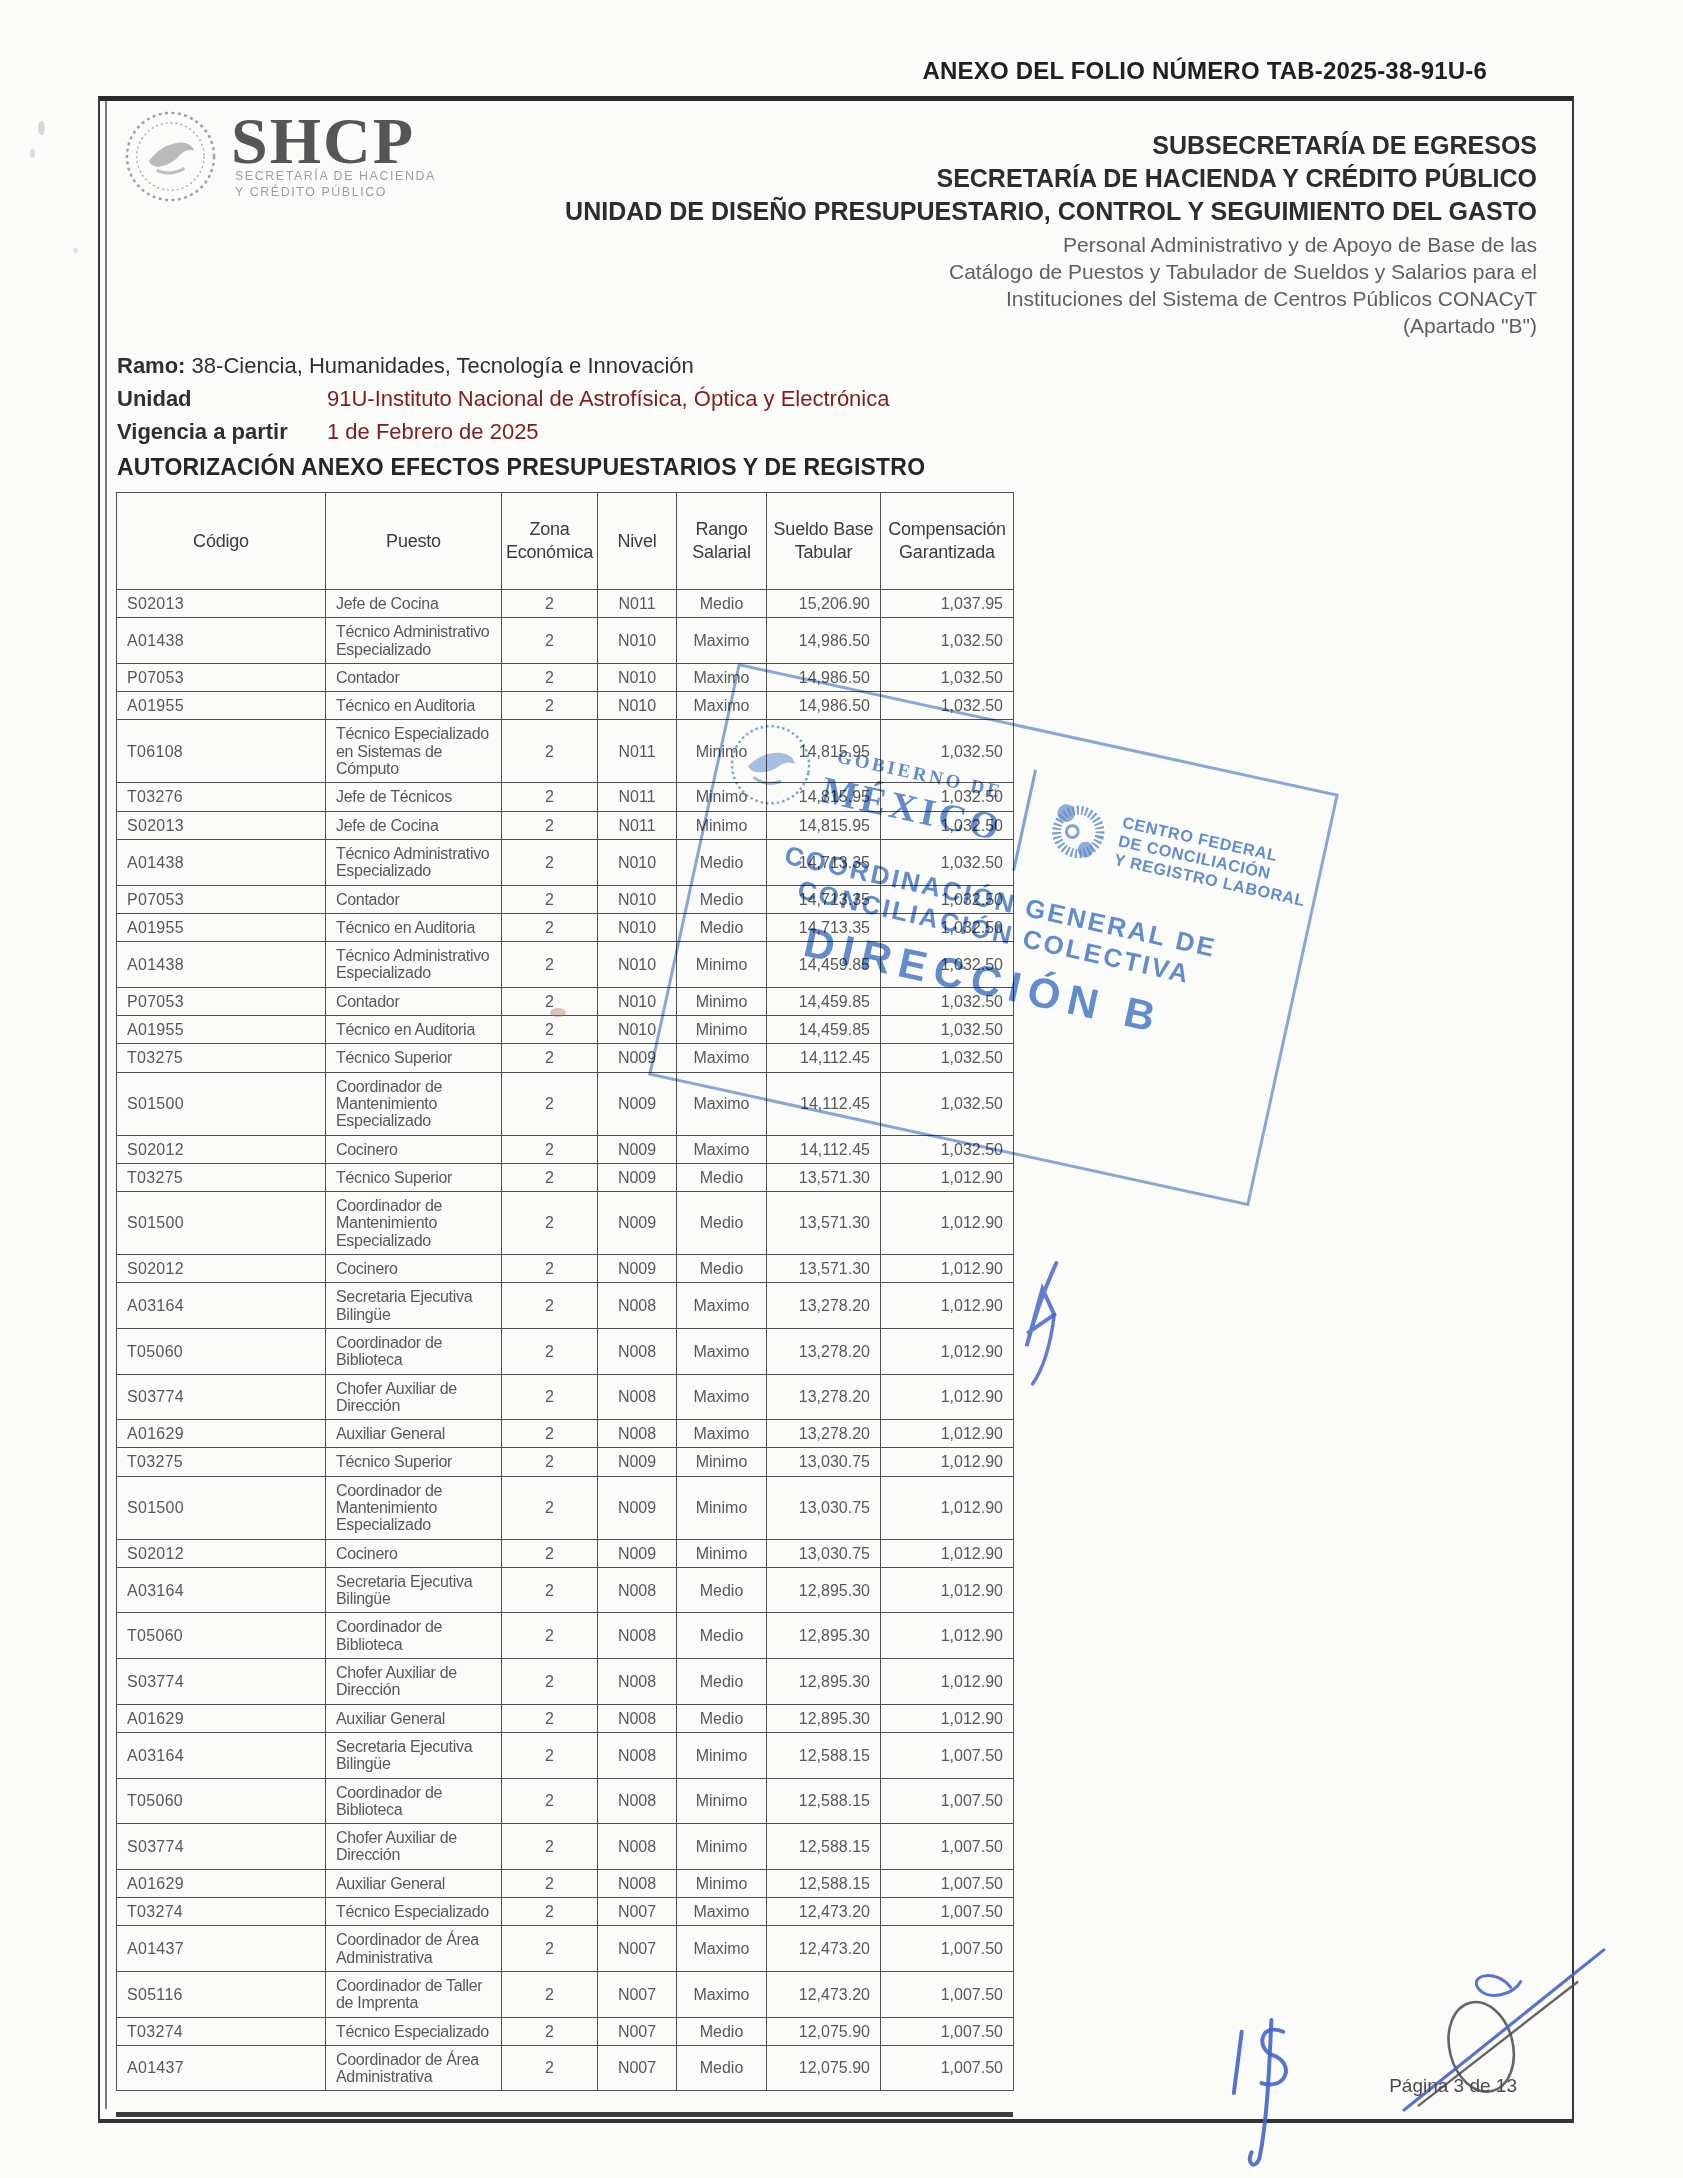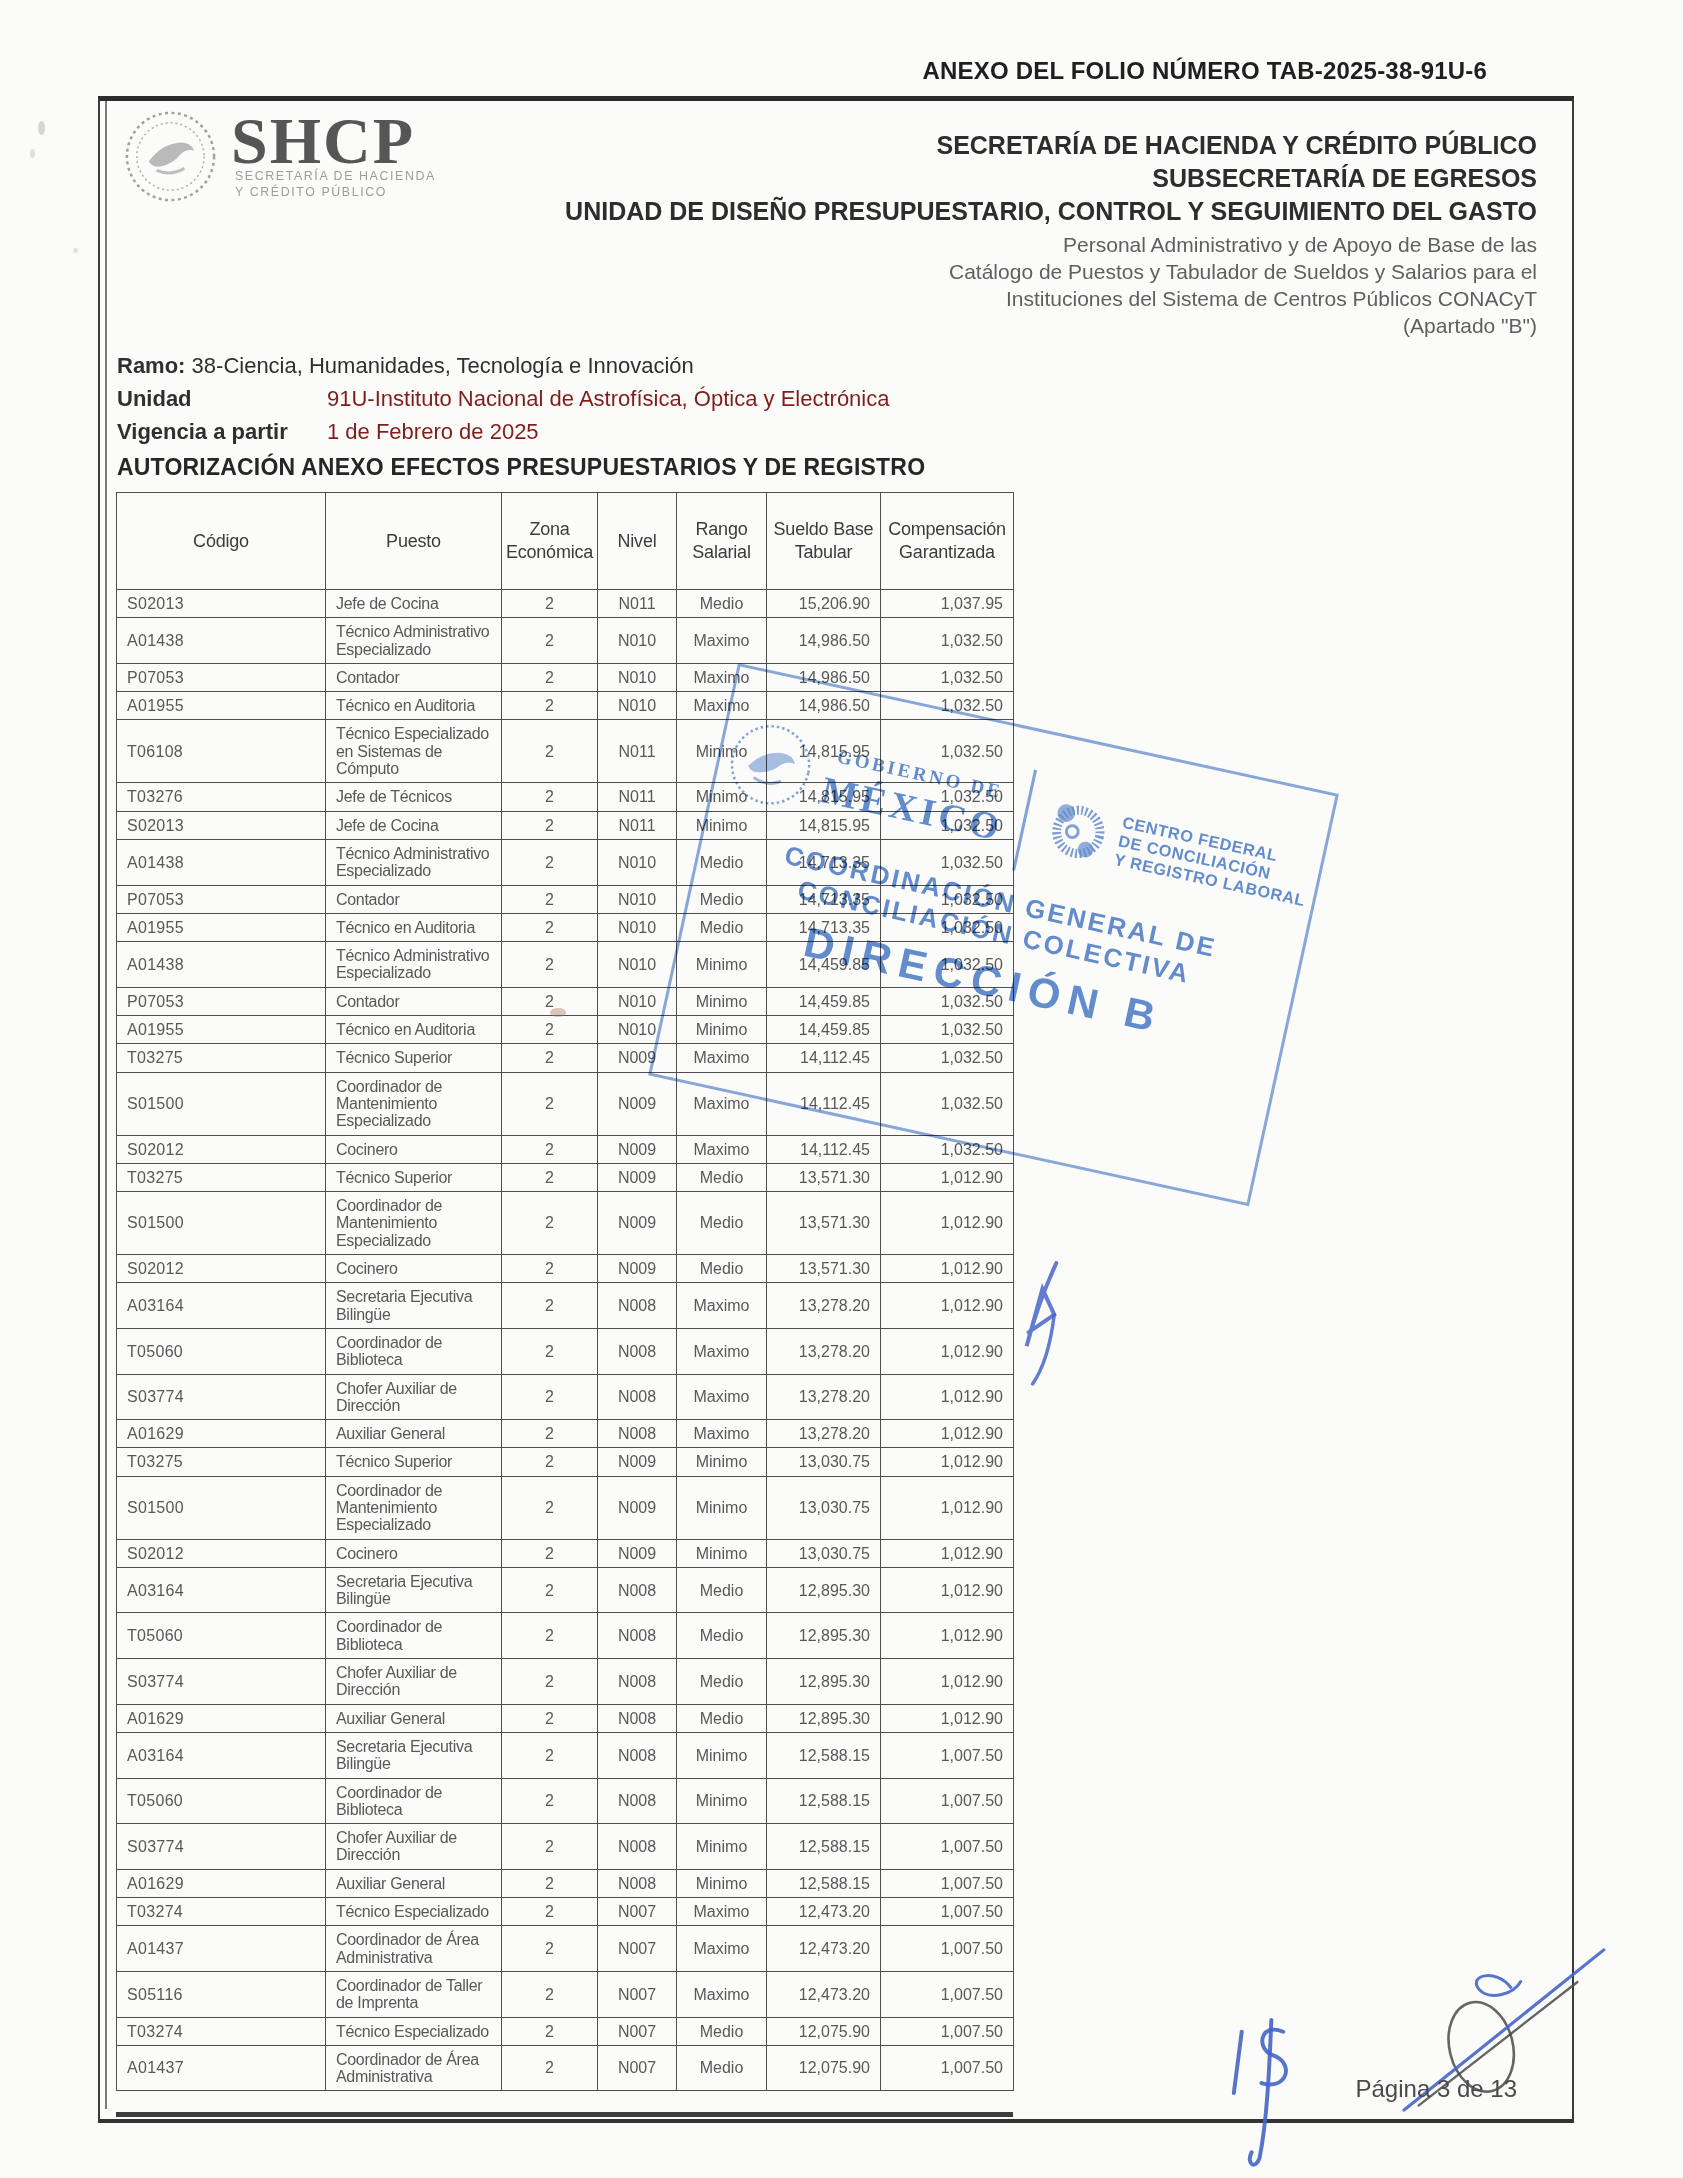--- a/index.html
+++ b/index.html
@@ -79,21 +79,21 @@
   .stamp-row1{ display:flex; align-items:center; justify-content:center; margin-top:38px; gap:12px;}
   .gob-text{ text-align:center; font-family:"Liberation Serif", serif; font-weight:bold;}
   .gob-line1{ font-size:19px; letter-spacing:3px;}
   .gob-line2{ font-size:38px; letter-spacing:4px; margin-top:2px;}
   .stamp-divider{ width:3px; height:103px; background:rgba(77,126,201,.8); margin:0 6px;}
   .cfcrl-text{ font-size:16.3px; font-weight:bold; line-height:19px; letter-spacing:0.6px;}
   .stamp-coord{ text-align:center; margin-top:18px; font-weight:bold; font-size:26px; letter-spacing:2.5px; line-height:31px;}
   .stamp-dir{ text-align:center; margin-top:10px; font-weight:bold; font-size:42px; letter-spacing:8px;}
 
   
-  .page-num{ right:166px; top:2075px; font-size:24px; color:#4a4a4a;margin-left:40px;}
+  .page-num{ right:166px; top:2075px; font-size:19px; color:#4a4a4a;margin-left:40px;}
 
   
   .smudge{ border-radius:50%; background:#777; }
   .ink{ position:absolute; }
 </style>
 </head>
 <body>
 
 <div class="abs anexo">ANEXO DEL FOLIO NÚMERO TAB-2025-38-91U-6</div>
 
@@ -106,22 +106,22 @@
   <path d="M28 55 Q40 38 58 36 Q70 35 74 44 Q66 42 60 48 Q52 58 40 60 Q33 62 28 55 Z" fill="#8f8f8f" opacity=".75"></path>
   <path d="M36 64 q14 6 28 -2" stroke="#8f8f8f" stroke-width="3" fill="none" opacity=".7"></path>
 </svg>
 <div class="abs logo-acronym">SHCP</div>
 <div class="abs logo-caption">
   <div>SECRETARÍA DE HACIENDA</div>
   <div>Y CRÉDITO PÚBLICO</div>
 </div>
 
 <div class="abs org-block">
+  <div>SUBSECRETARÍA DE EGRESOS</div>
   <div>SECRETARÍA DE HACIENDA Y CRÉDITO PÚBLICO</div>
-  <div>SUBSECRETARÍA DE EGRESOS</div>
   <div>UNIDAD DE DISEÑO PRESUPUESTARIO, CONTROL Y SEGUIMIENTO DEL GASTO</div>
 </div>
 <div class="abs catalog-block">
   <div>Personal Administrativo y de Apoyo de Base de las</div>
   <div>Catálogo de Puestos y Tabulador de Sueldos y Salarios para el</div>
   <div>Instituciones del Sistema de Centros Públicos CONACyT</div>
   <div>(Apartado "B")</div>
 </div>
 
 <div class="abs meta">

